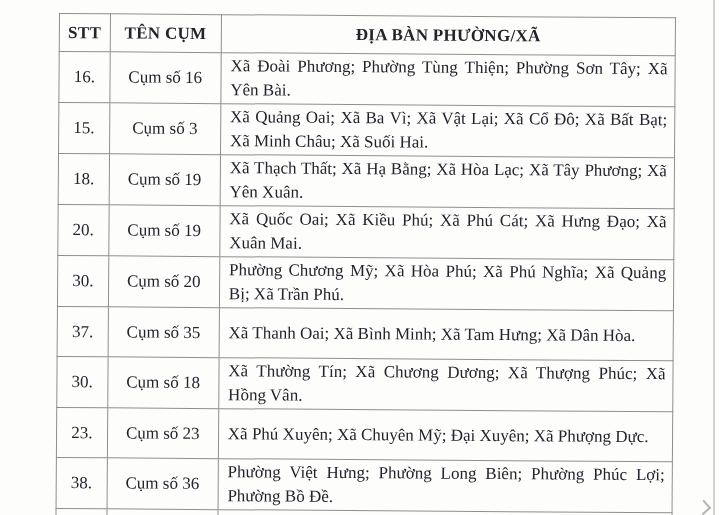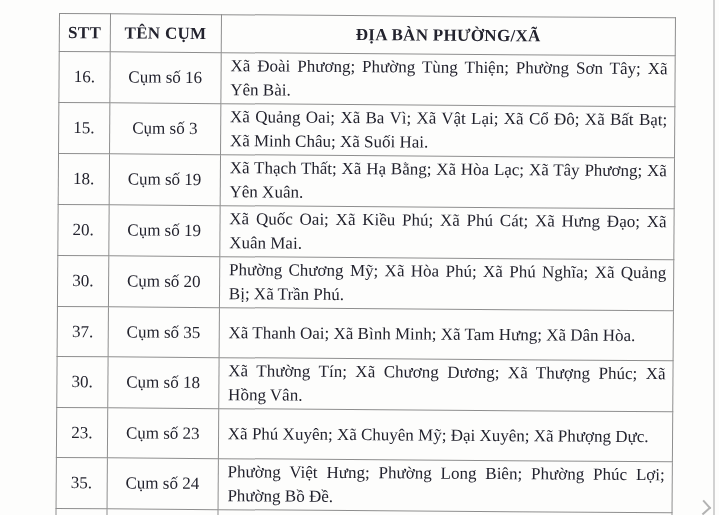--- a/index.html
+++ b/index.html
@@ -134,22 +134,22 @@
     <td class="col-diaban">Xã Thường Tín; Xã Chương Dương; Xã Thượng Phúc; Xã Hồng Vân.</td>
   </tr>
 
   <tr>
     <td class="col-stt">23.</td>
     <td class="col-cum">Cụm số 23</td>
     <td class="col-diaban">Xã Phú Xuyên; Xã Chuyên Mỹ;  Đại Xuyên; Xã Phượng Dực.</td>
   </tr>
 
   <tr>
-    <td class="col-stt">35.</td>
-    <td class="col-cum">Cụm số 24</td>
+    <td class="col-stt">38.</td>
+    <td class="col-cum">Cụm số 36</td>
     <td class="col-diaban">Phường Việt Hưng; Phường Long Biên; Phường Phúc Lợi; Phường Bồ Đề.</td>
   </tr>
 
   <tr class="partial-row">
     <td class="col-stt"></td>
     <td class="col-cum"></td>
     <td class="col-diaban"></td>
   </tr>
 </tbody>
   </table>

